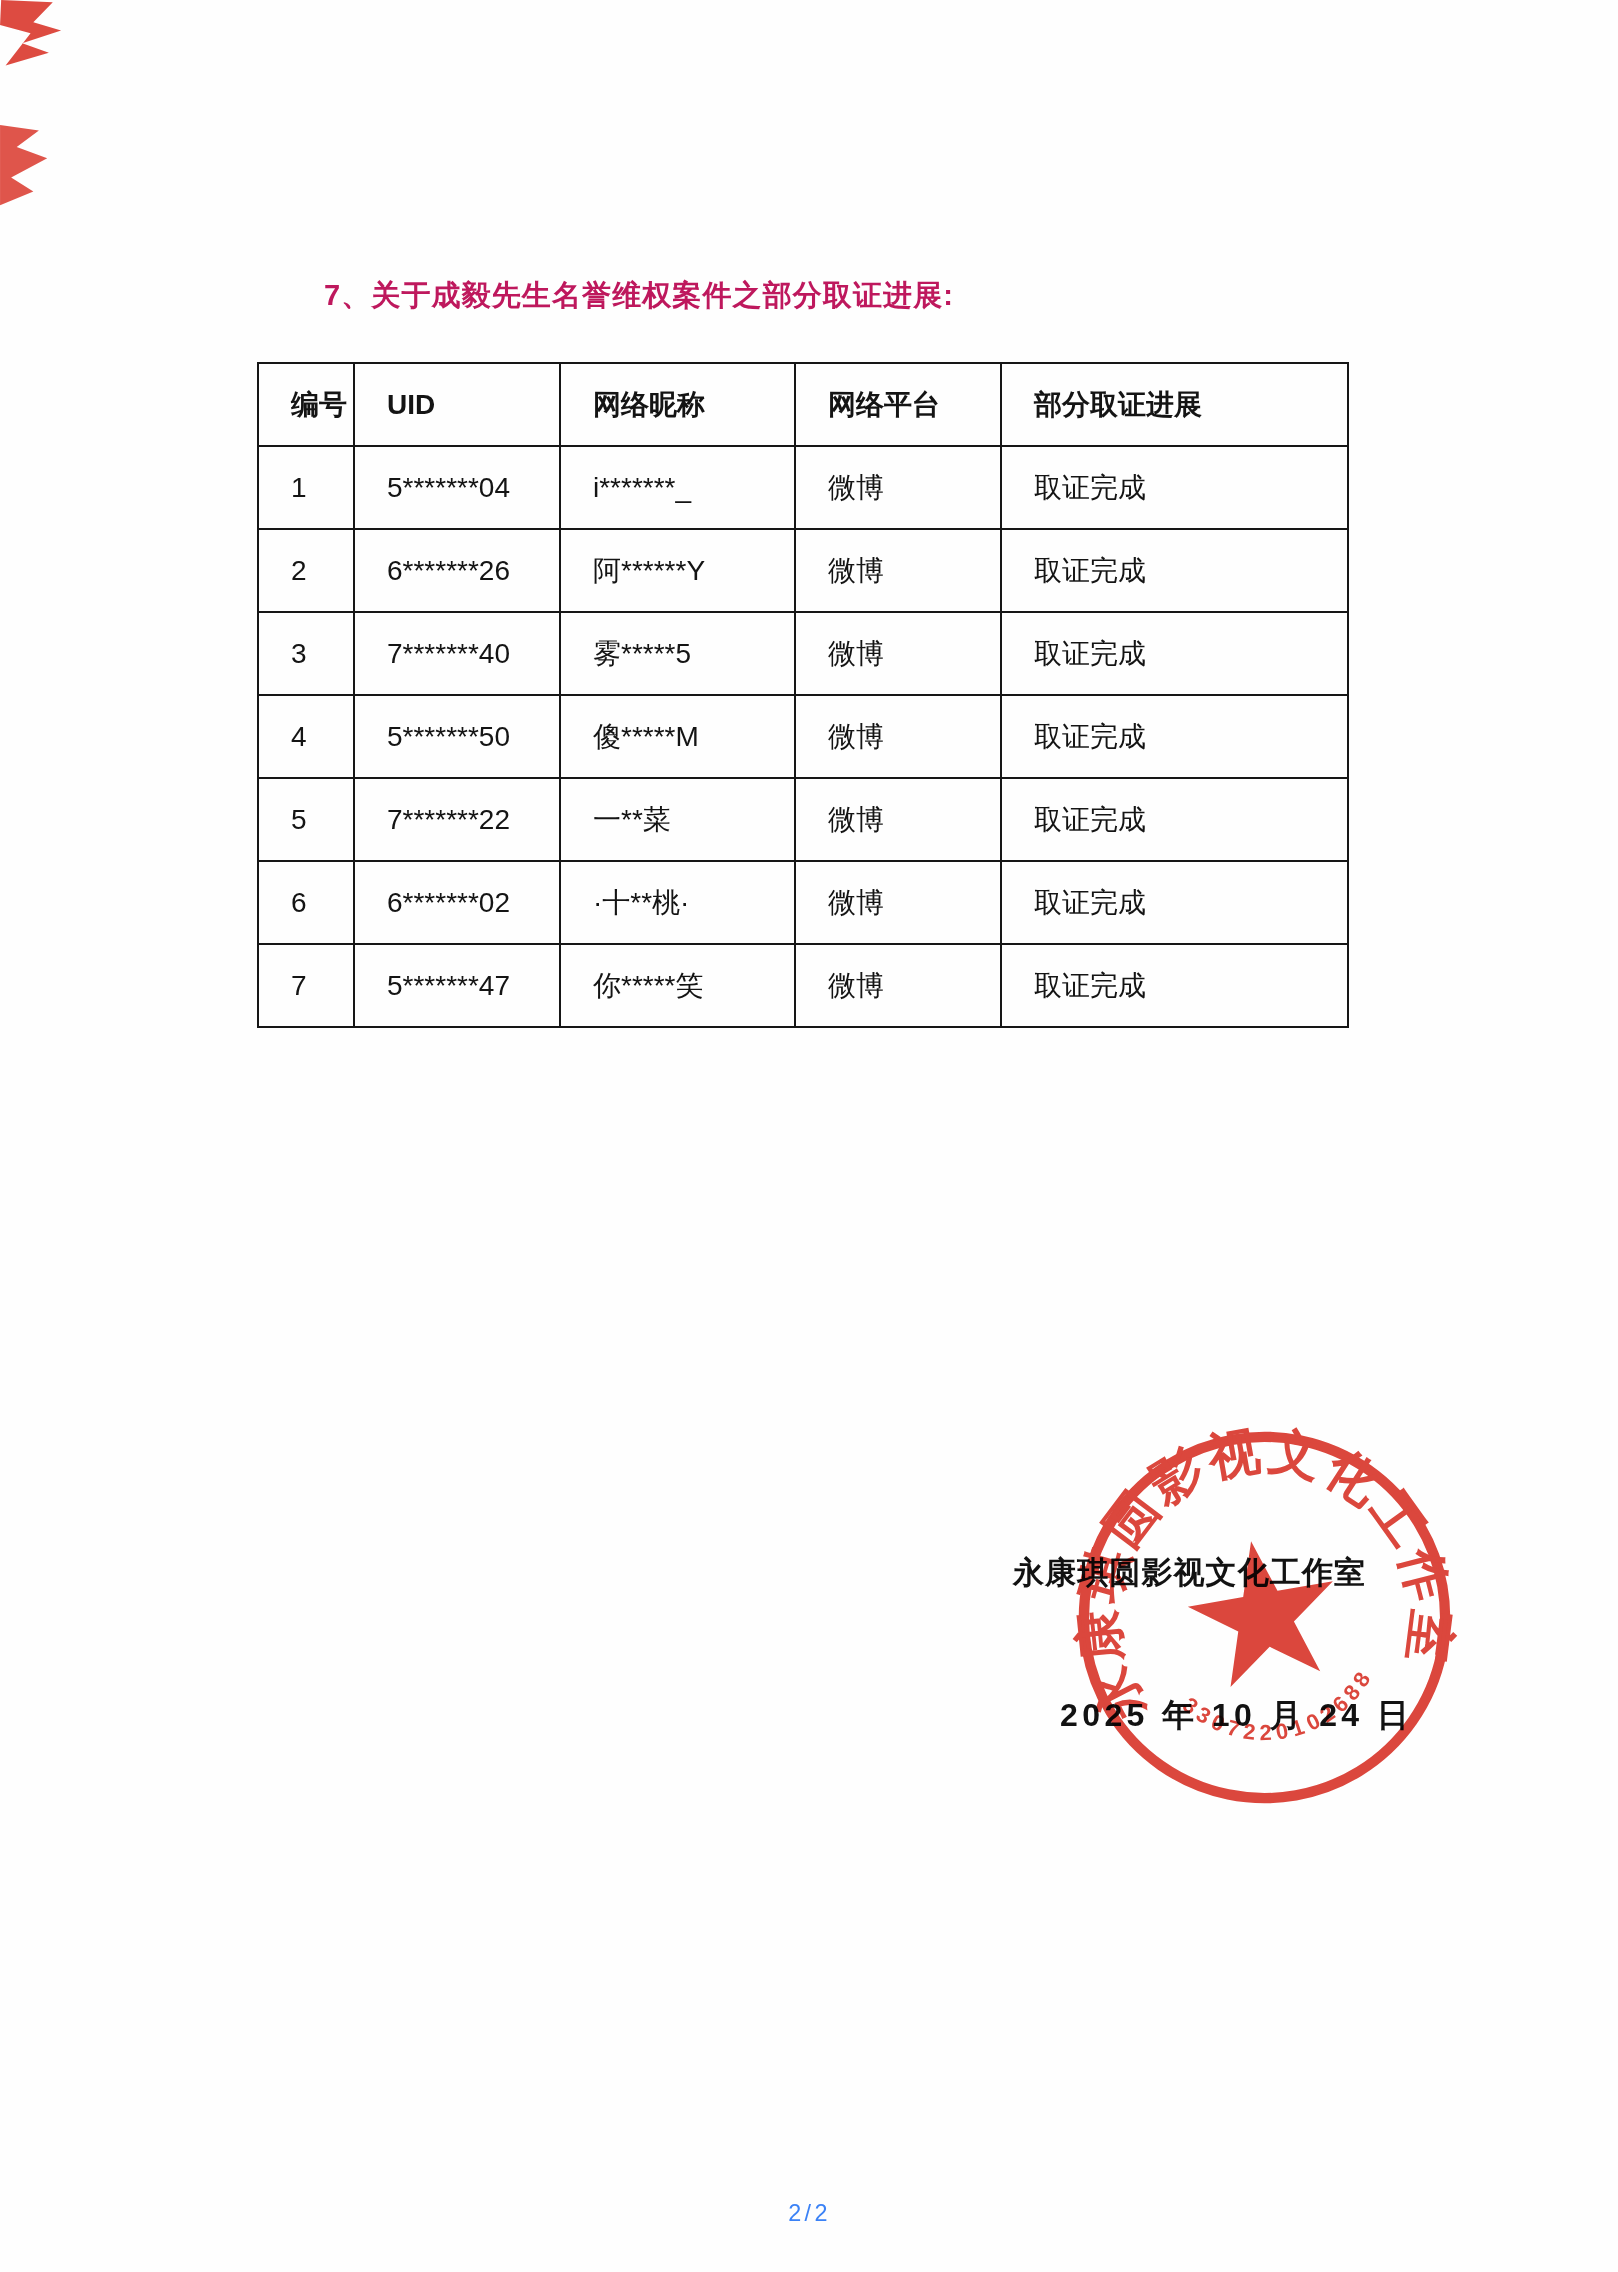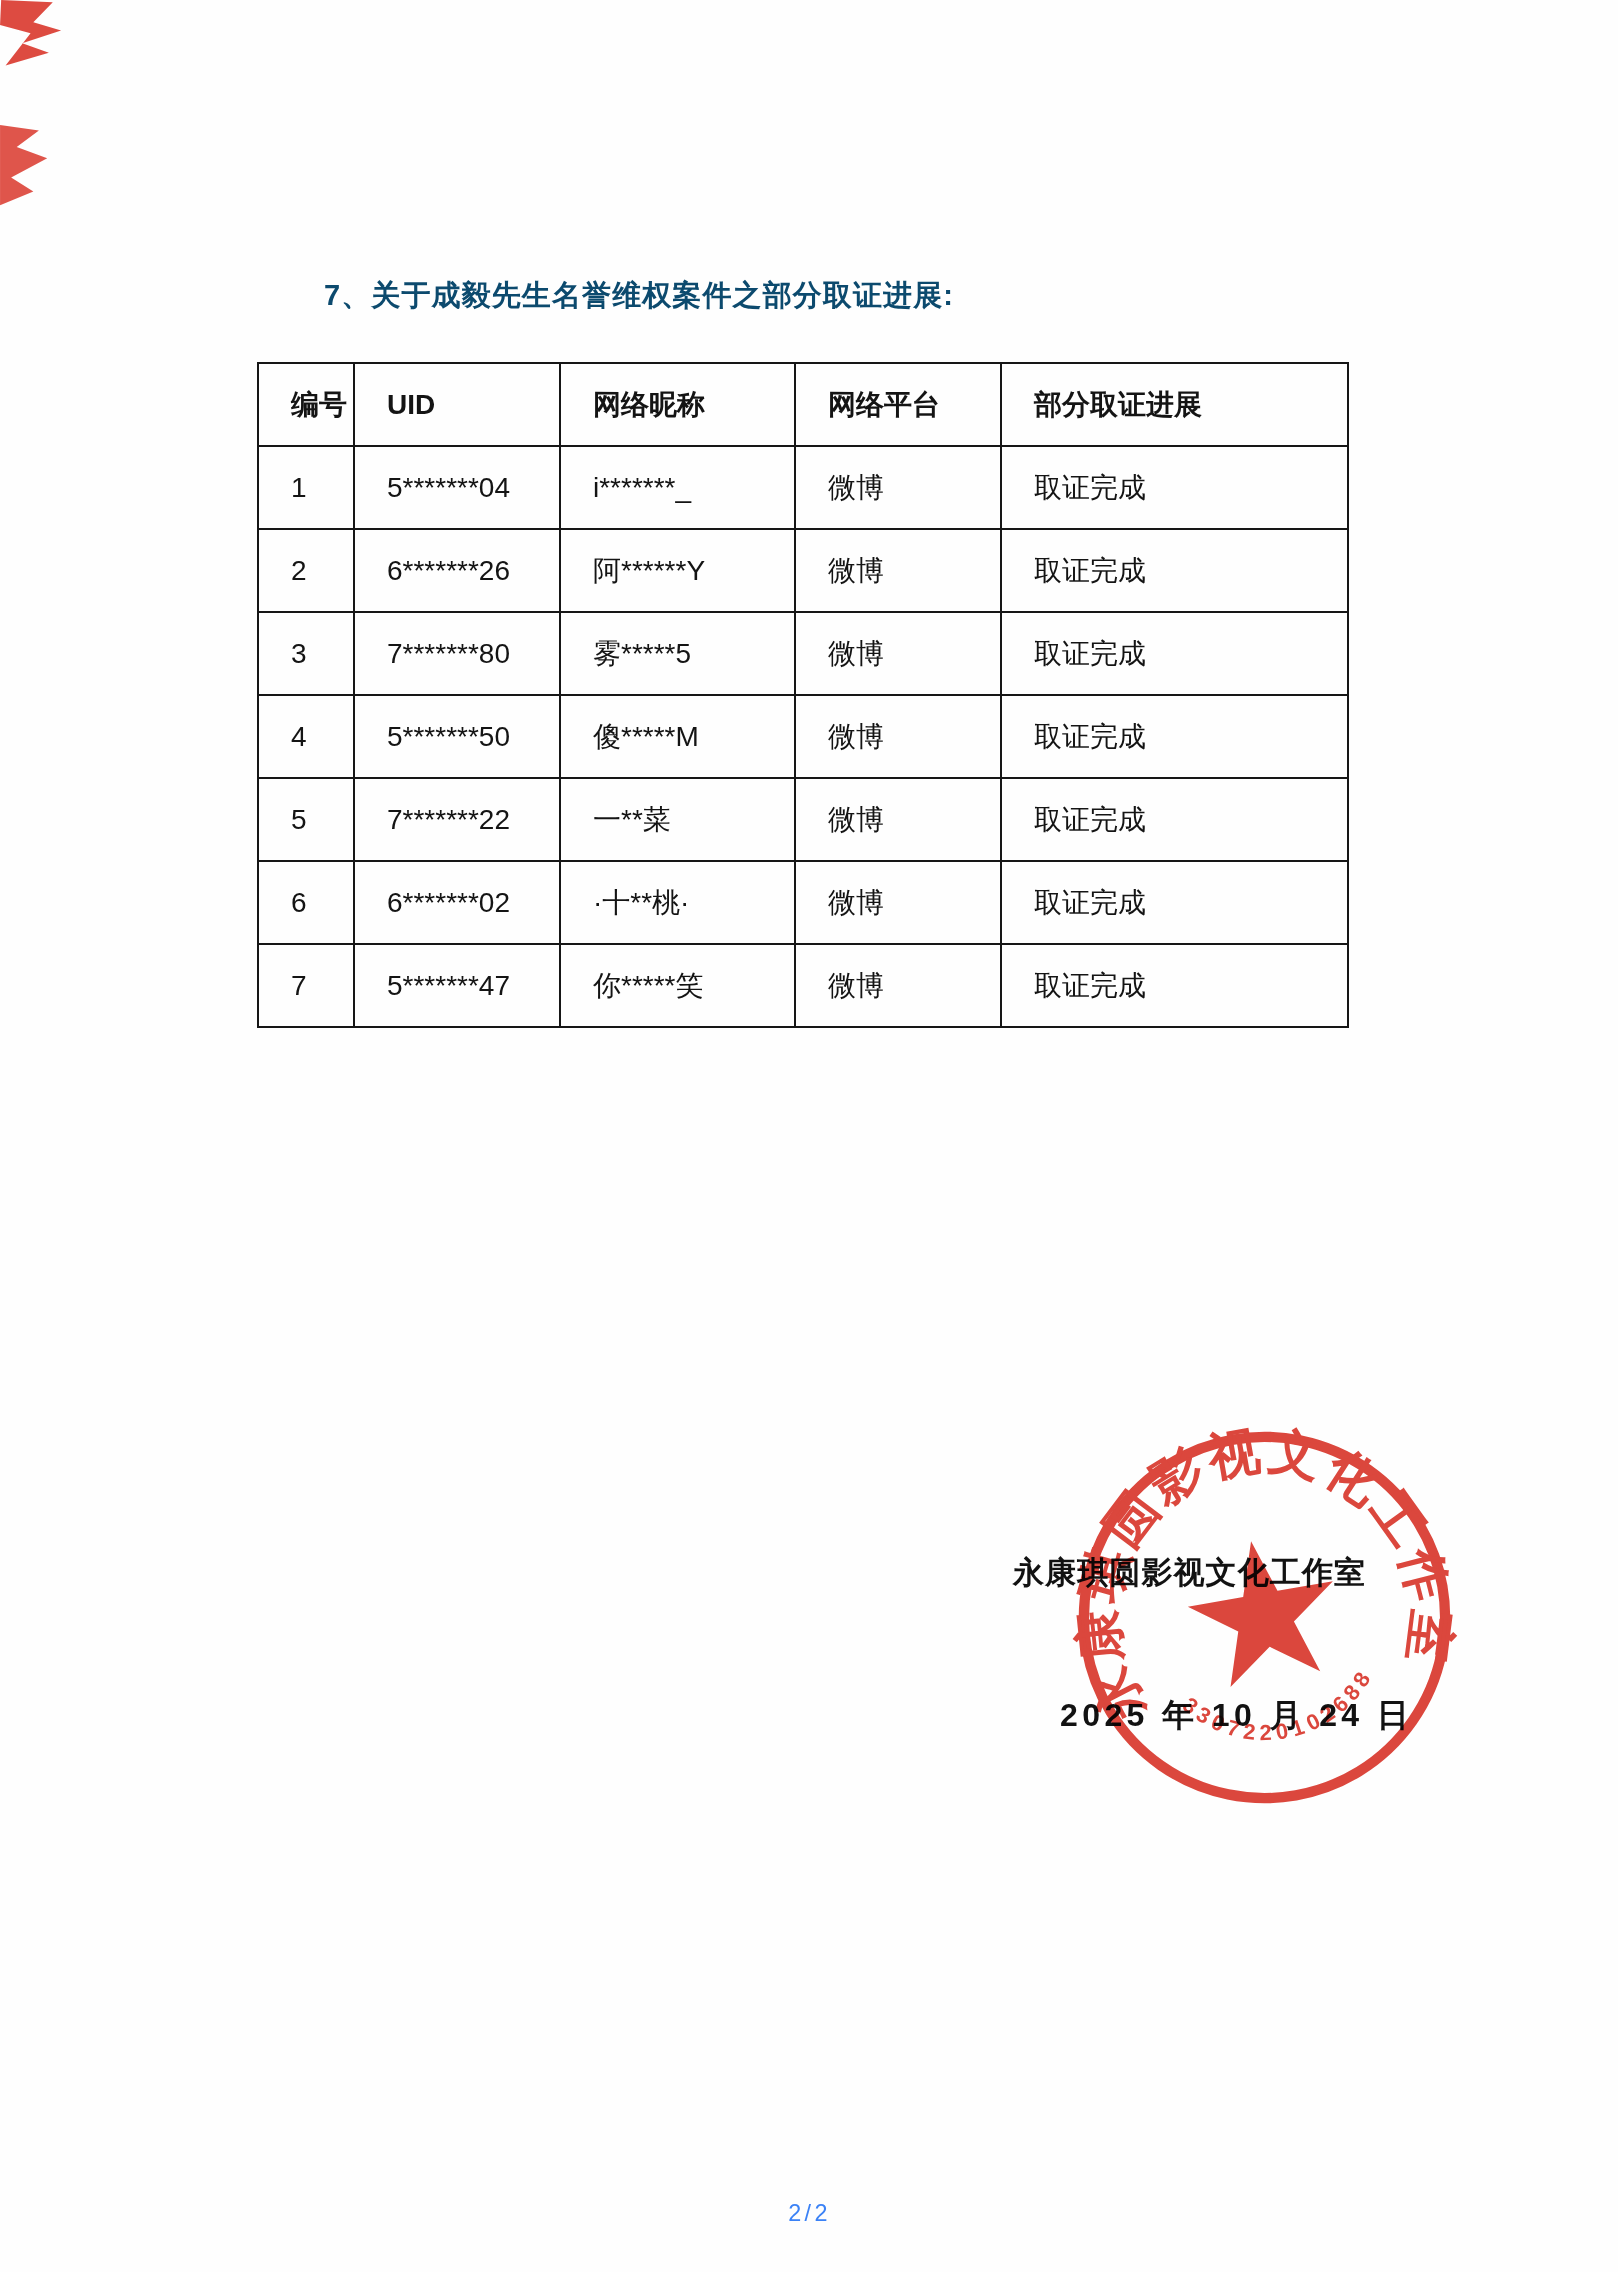--- a/index.html
+++ b/index.html
@@ -24,21 +24,21 @@
     z-index: 5;
   }
 
   .heading {
     position: absolute;
     left: 324px;
     top: 276px;
     font-size: 29px;
     font-weight: 700;
     letter-spacing: 1.1px;
-    color: #0c4a6e;
+    color: #be185d;
   }
 
   .evi-table {
     position: absolute;
     left: 257px;
     top: 362px;
     width: 1089px;
     border-collapse: collapse;
     table-layout: fixed;
     font-size: 28px;
@@ -164,21 +164,21 @@
       </tr>
       <tr>
         <td>2</td>
         <td>6*******26</td>
         <td>阿******Y</td>
         <td>微博</td>
         <td>取证完成</td>
       </tr>
       <tr>
         <td>3</td>
-        <td>7*******80</td>
+        <td>7*******40</td>
         <td>雾*****5</td>
         <td>微博</td>
         <td>取证完成</td>
       </tr>
       <tr>
         <td>4</td>
         <td>5*******50</td>
         <td>傻*****M</td>
         <td>微博</td>
         <td>取证完成</td>

